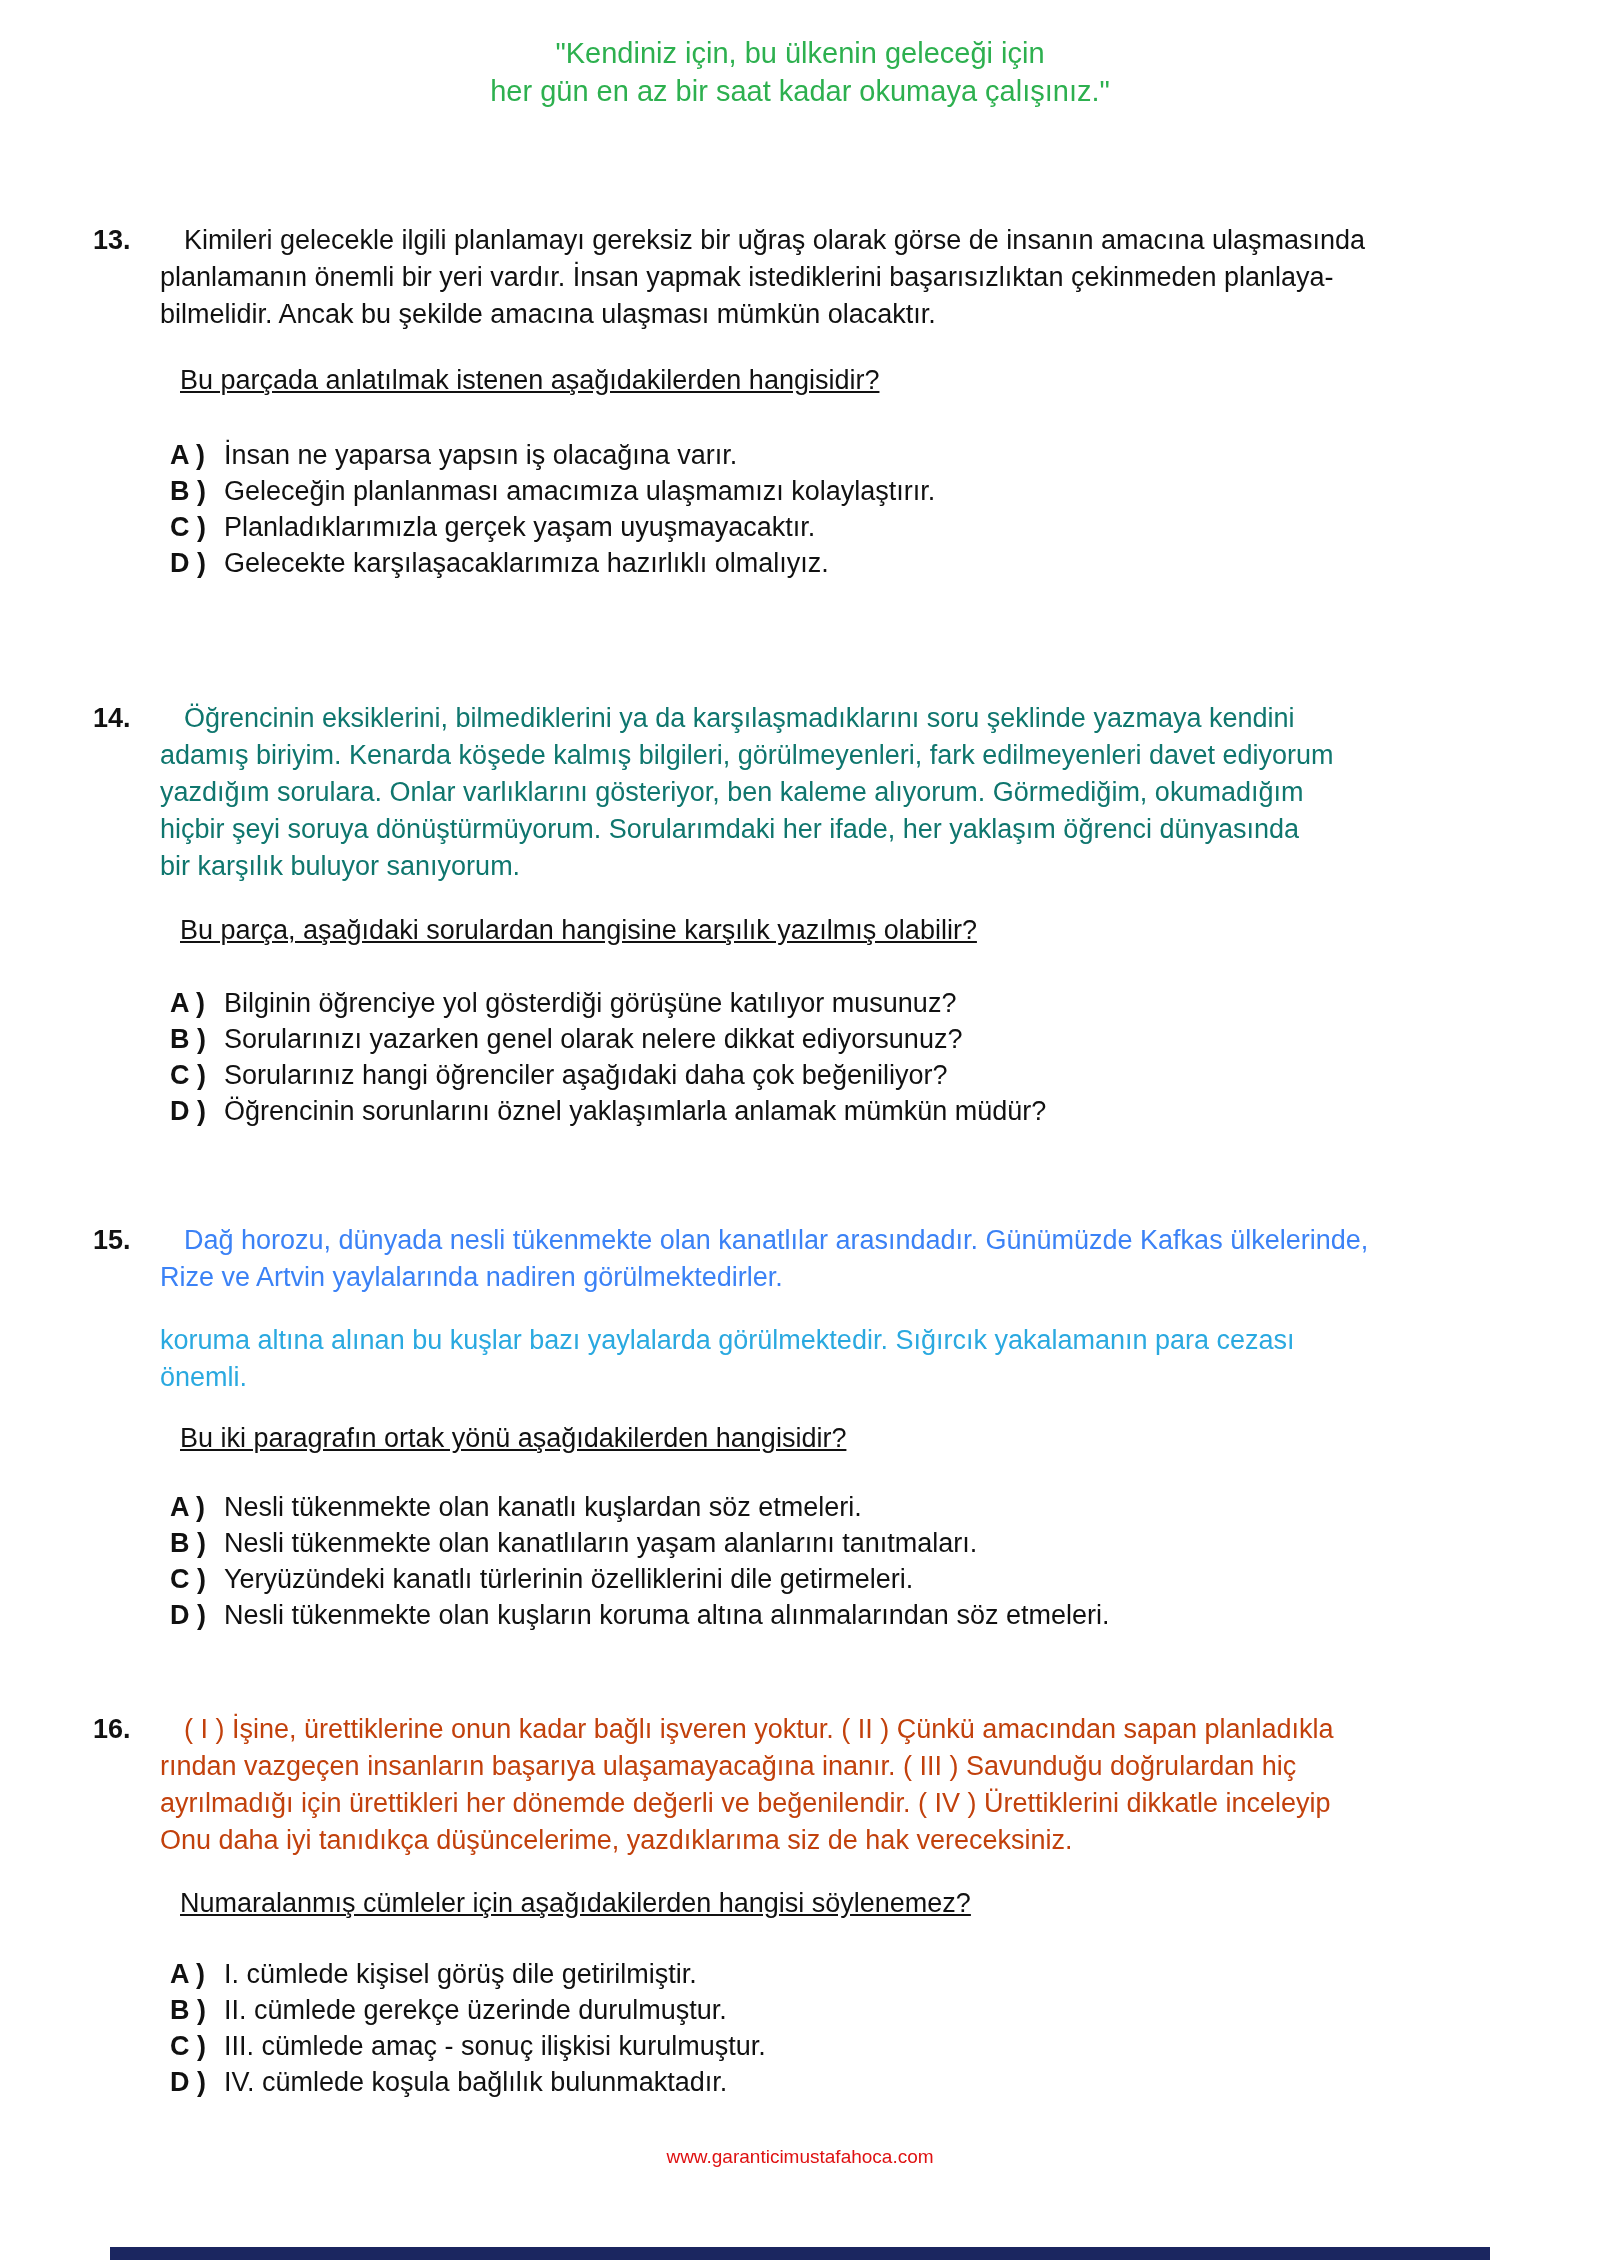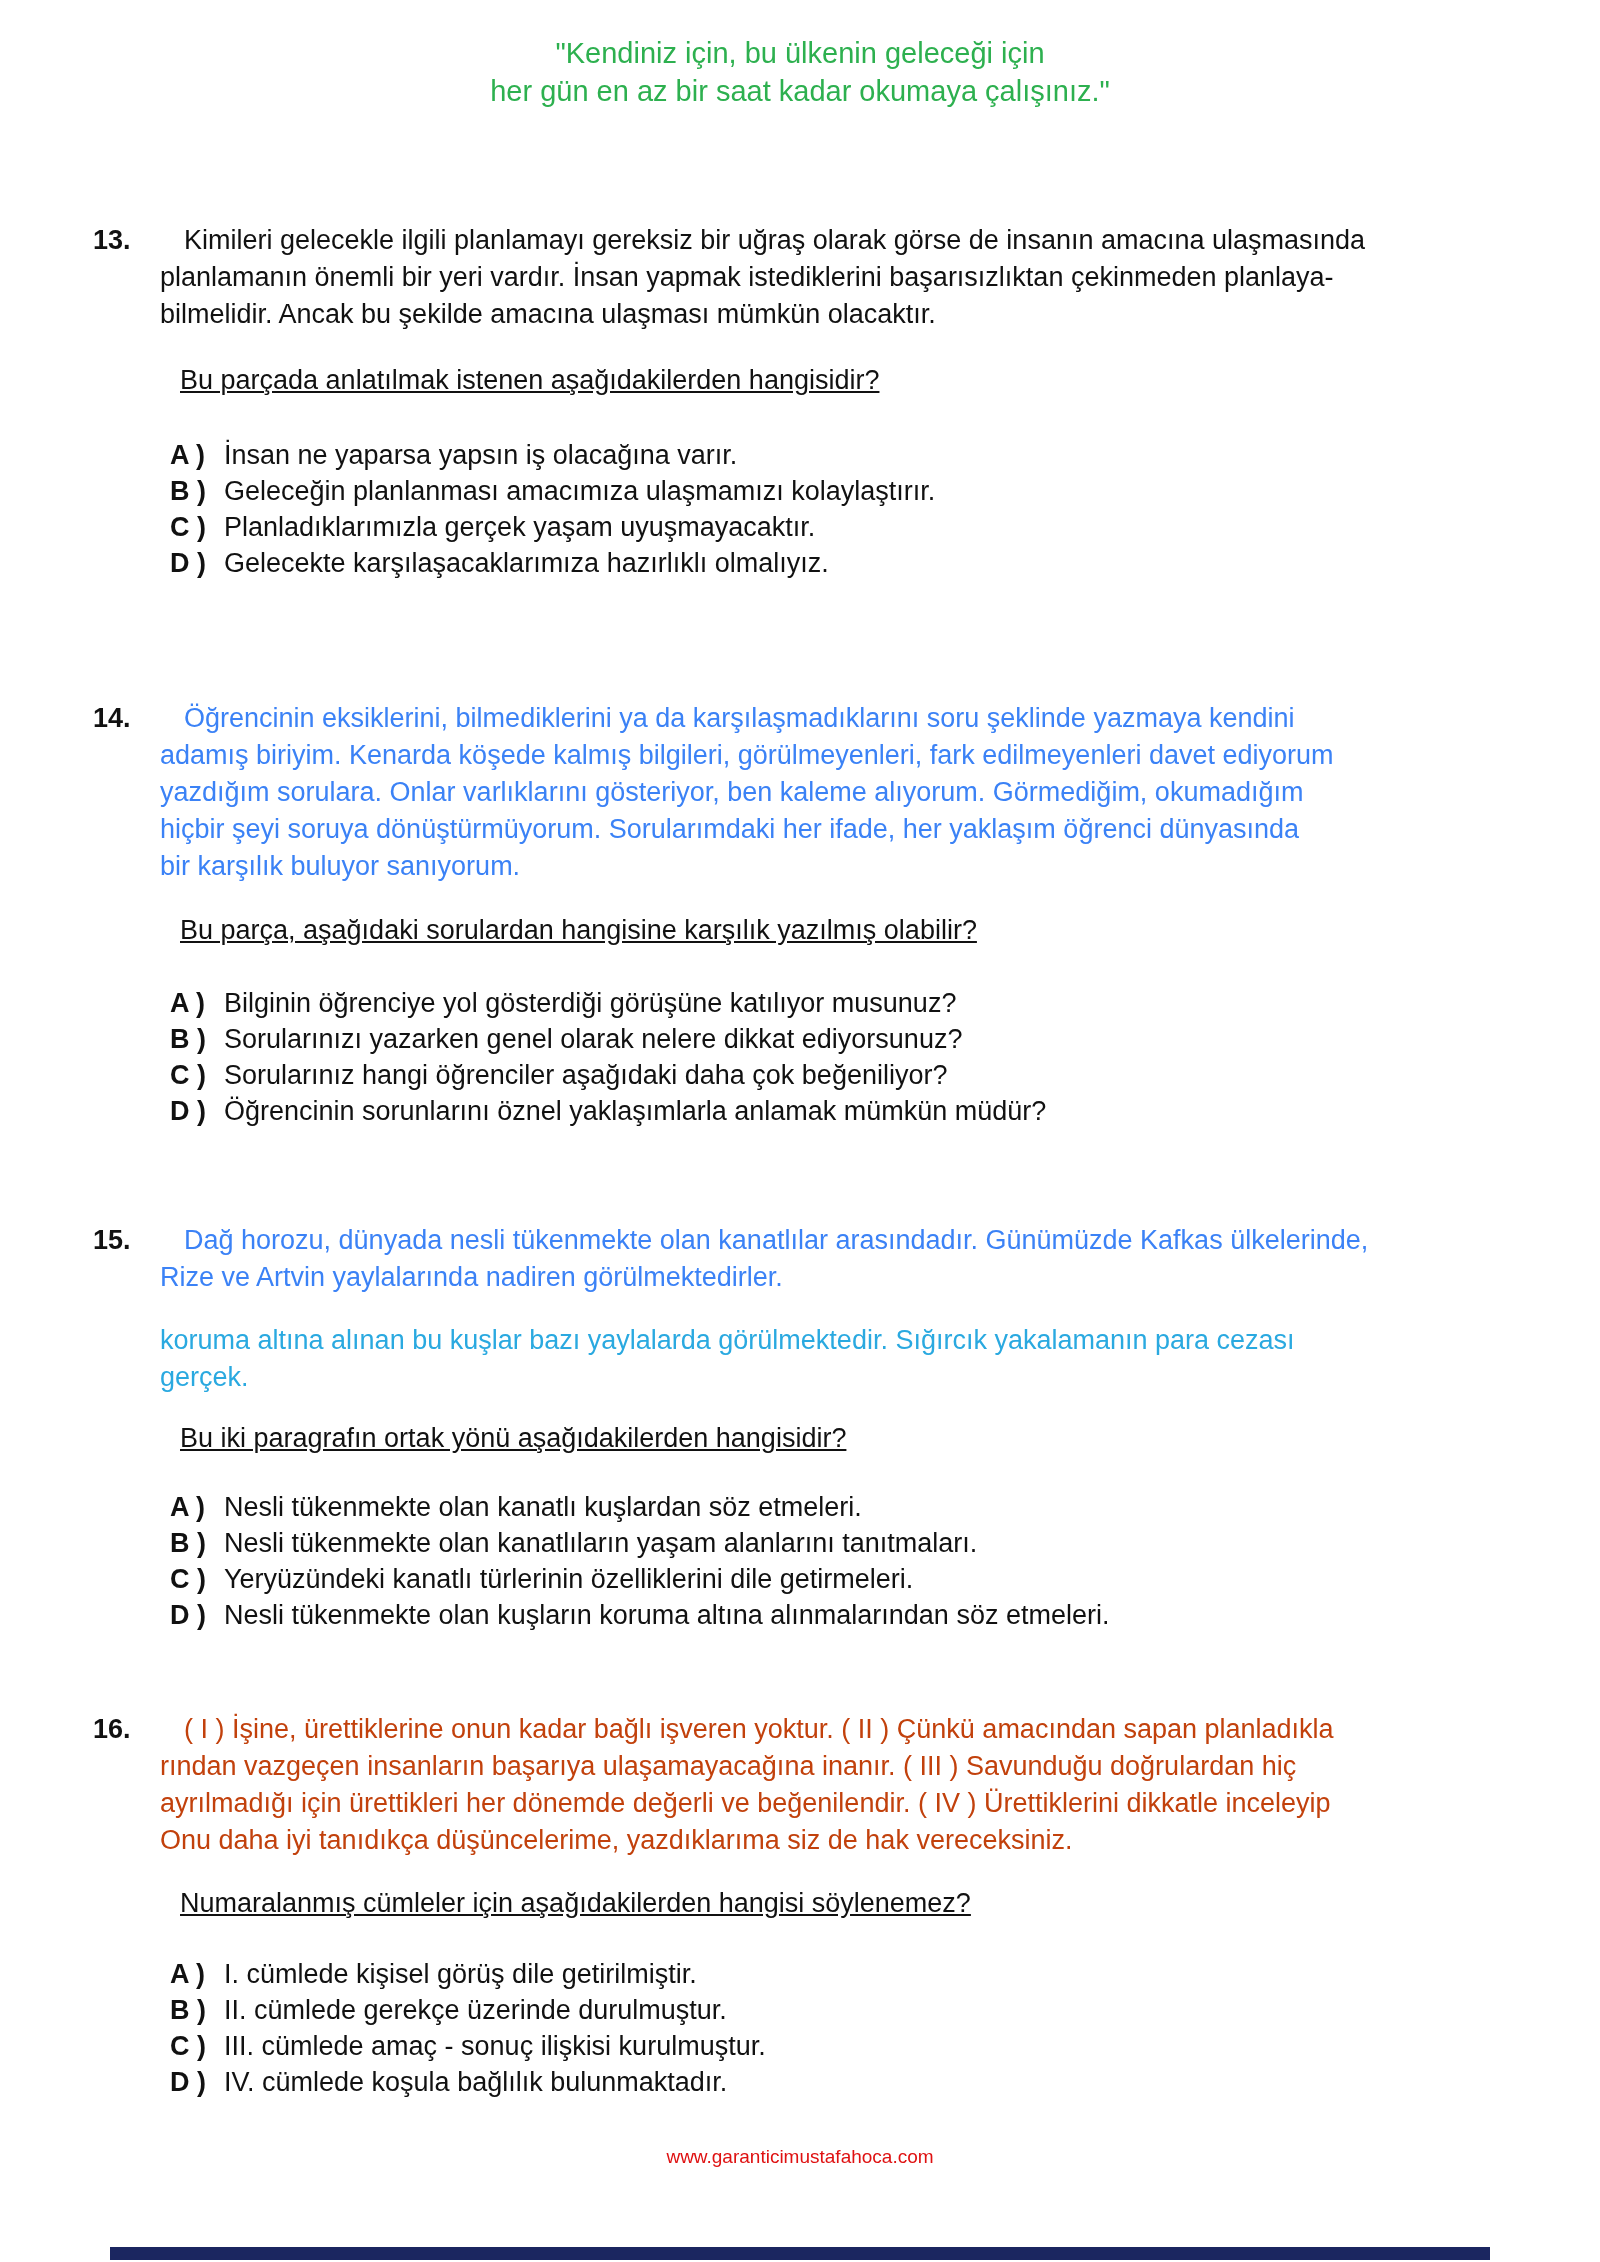--- a/index.html
+++ b/index.html
@@ -74,21 +74,21 @@
   <div class="option">
     <span class="opt-letter">D )</span>
     <span class="opt-text">Gelecekte karşılaşacaklarımıza hazırlıklı olmalıyız.</span>
   </div>
 </div>
   </section>
 
   <section class="question q14">
     <span class="q-num">14.</span>
     <div class="q-paras">
-          <div class="para" style="color: #3b82f6;">
+          <div class="para" style="color: #0f766e;">
             <div class="line first">Öğrencinin eksiklerini, bilmediklerini ya da karşılaşmadıklarını soru şeklinde yazmaya kendini</div>
             <div class="line">adamış biriyim. Kenarda köşede kalmış bilgileri, görülmeyenleri, fark edilmeyenleri davet ediyorum</div>
             <div class="line">yazdığım sorulara. Onlar varlıklarını gösteriyor, ben kaleme alıyorum. Görmediğim, okumadığım</div>
             <div class="line">hiçbir şeyi soruya dönüştürmüyorum. Sorularımdaki her ifade, her yaklaşım öğrenci dünyasında</div>
             <div class="line">bir karşılık buluyor sanıyorum.</div>
           </div>
         </div>
     <div class="q-prompt">Bu parça, aşağıdaki sorulardan hangisine karşılık yazılmış olabilir?</div>
     <div class="q-options">
   <div class="option">
@@ -115,21 +115,21 @@
 
   <section class="question q15">
     <span class="q-num">15.</span>
     <div class="q-paras">
           <div class="para" style="color: #3b82f6;">
             <div class="line first">Dağ horozu, dünyada nesli tükenmekte olan kanatlılar arasındadır. Günümüzde Kafkas ülkelerinde,</div>
             <div class="line">Rize ve Artvin yaylalarında nadiren görülmektedirler.</div>
           </div>
           <div class="para" style="color: rgb(42, 169, 224);">
             <div class="line">koruma altına alınan bu kuşlar bazı yaylalarda görülmektedir. Sığırcık yakalamanın para cezası</div>
-            <div class="line">gerçek.</div>
+            <div class="line">önemli.</div>
           </div>
         </div>
     <div class="q-prompt">Bu iki paragrafın ortak yönü aşağıdakilerden hangisidir?</div>
     <div class="q-options">
   <div class="option">
     <span class="opt-letter">A )</span>
     <span class="opt-text">Nesli tükenmekte olan kanatlı kuşlardan söz etmeleri.</span>
   </div>
 
   <div class="option">

